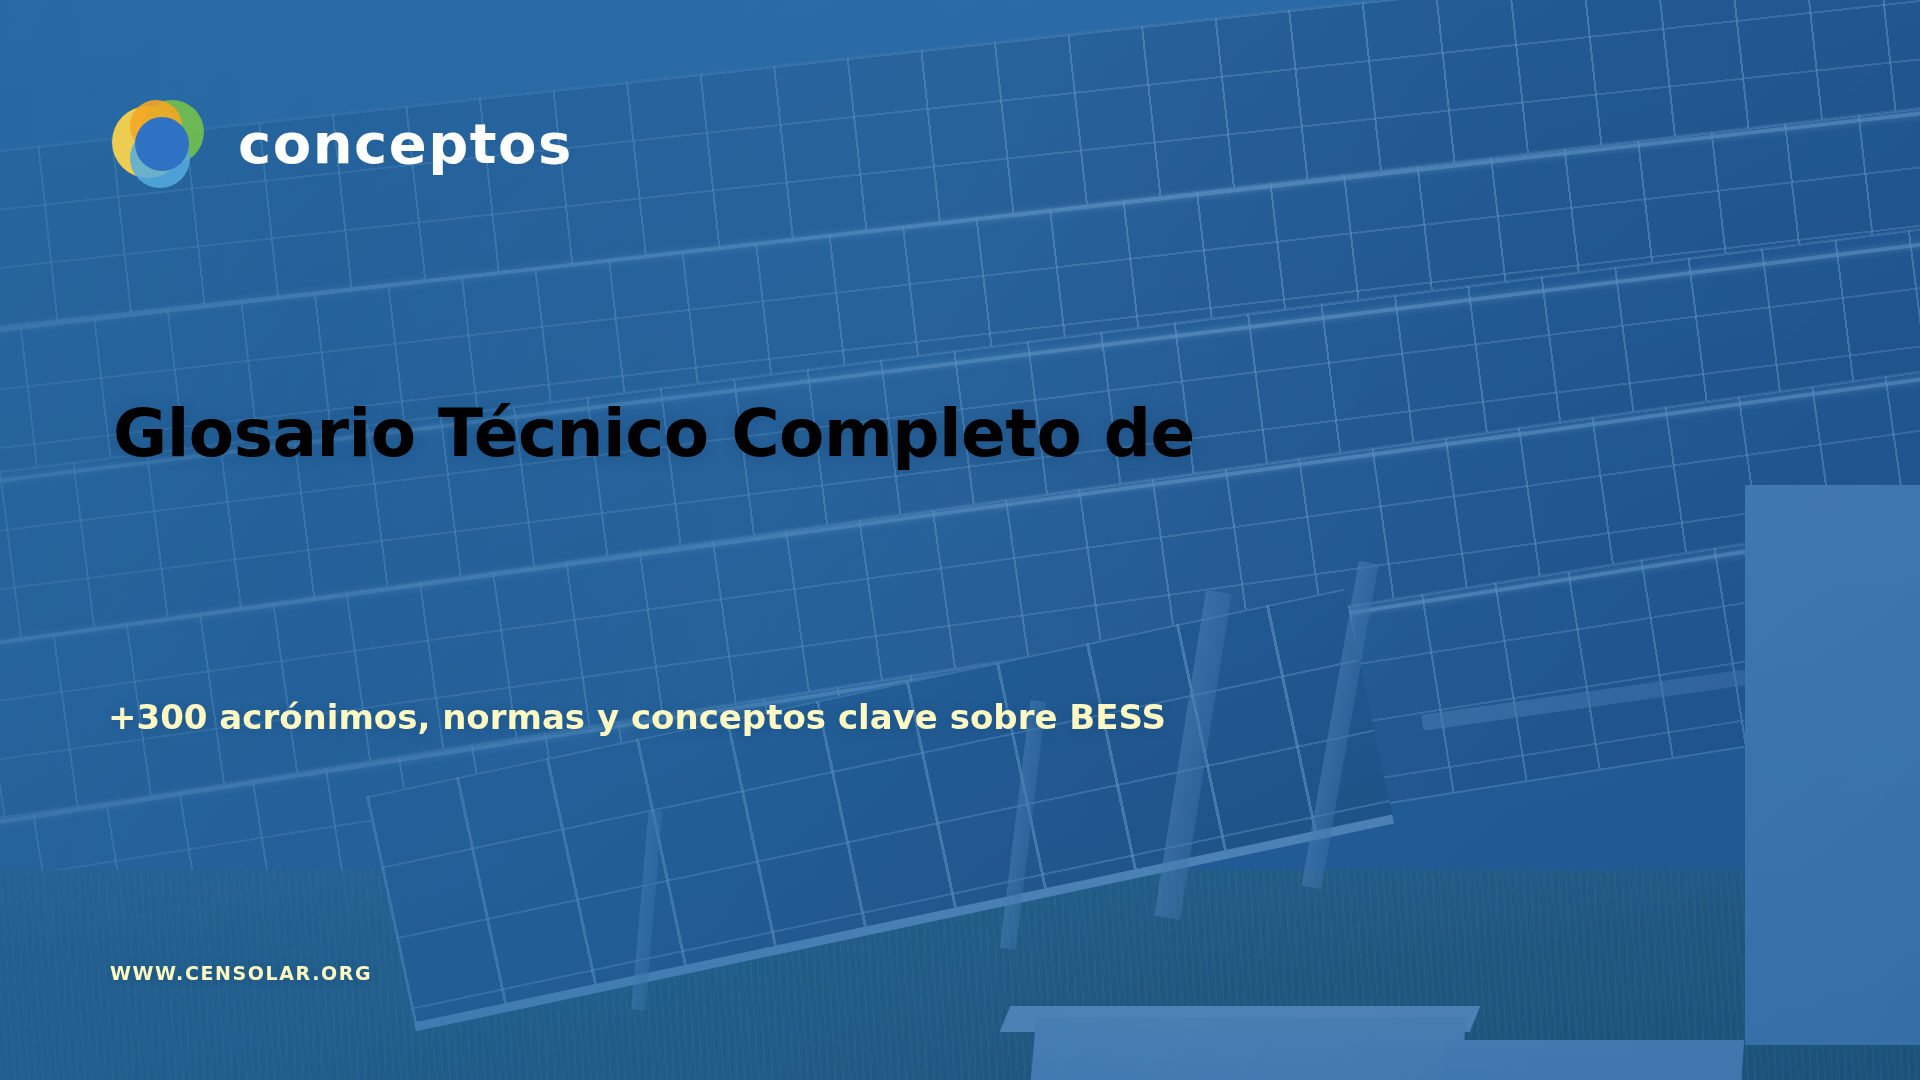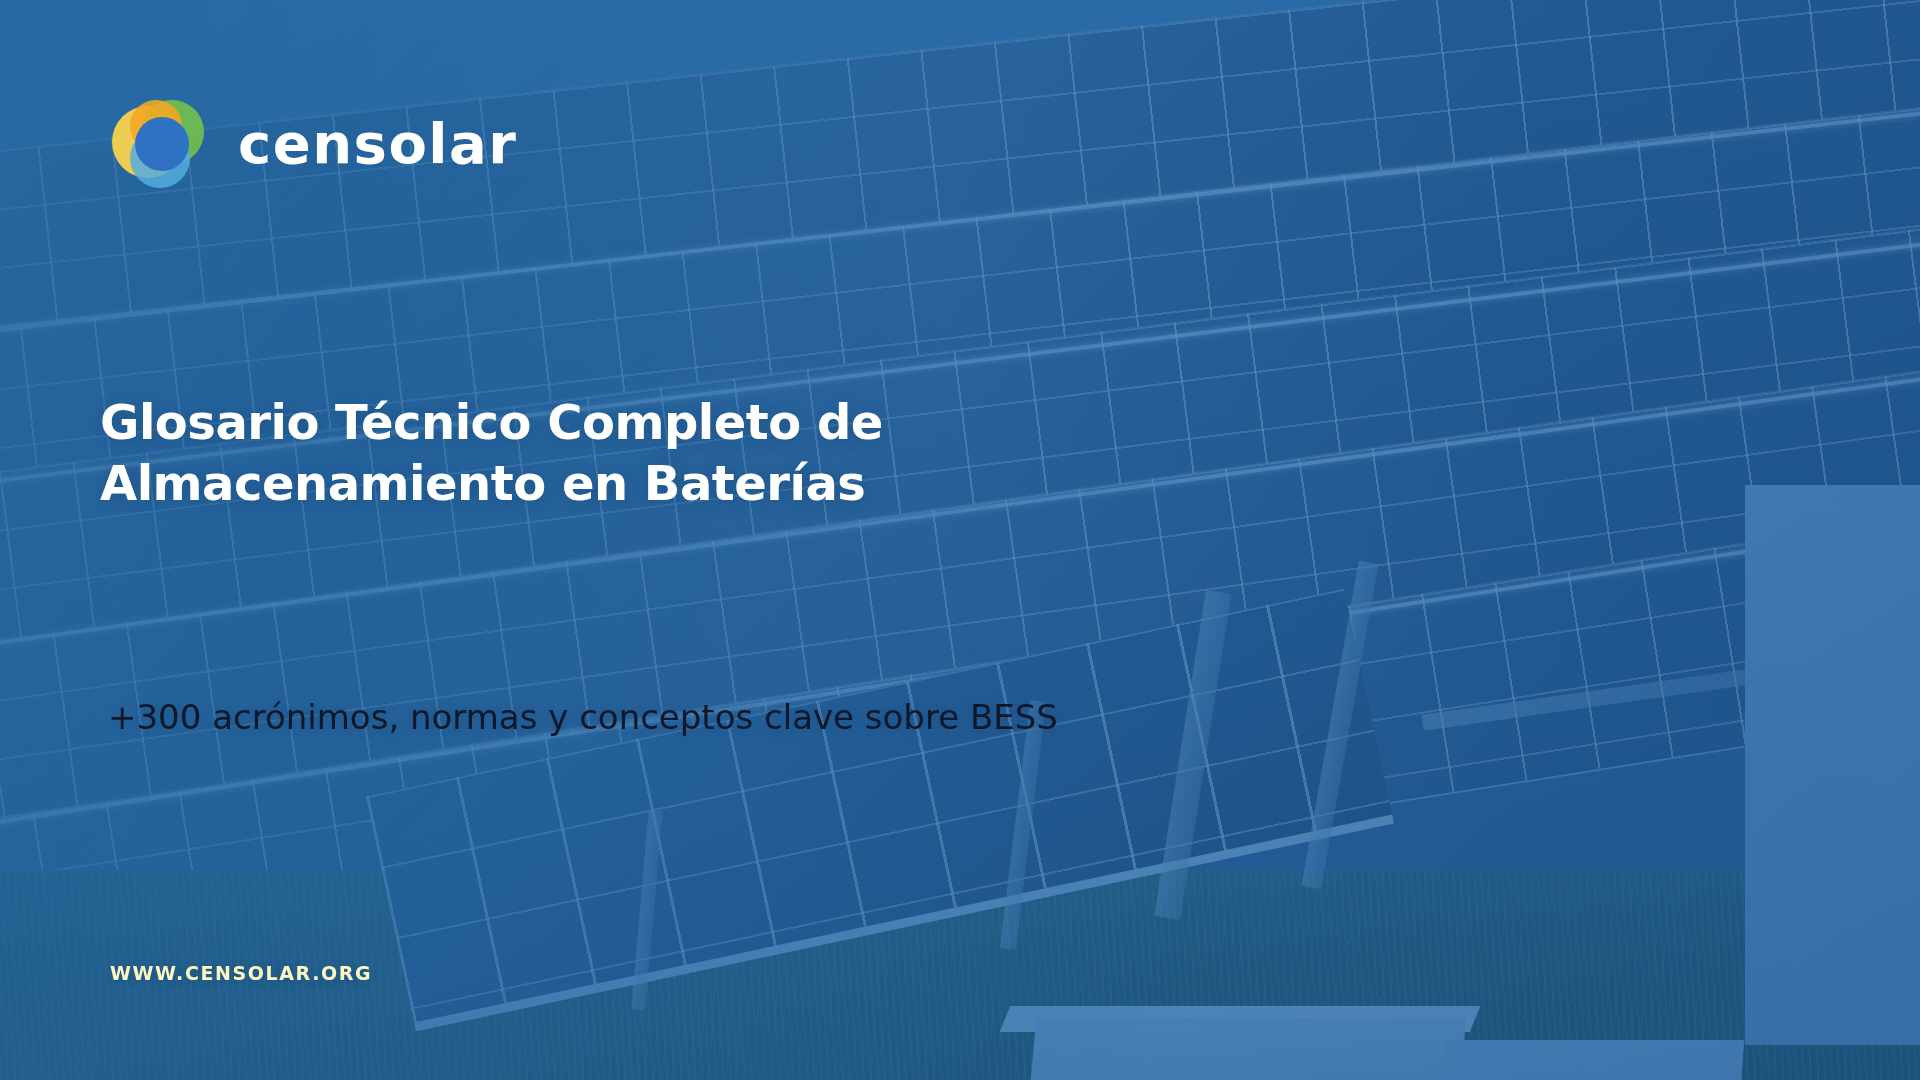--- a/index.html
+++ b/index.html
@@ -156,39 +156,39 @@
     color:#ffffff;
     font-size:56px;
     font-weight:600;
     letter-spacing:1.5px;
     line-height:1;
     font-family:"DejaVu Sans", sans-serif;
   }
 
   
   .headline {
-    position:absolute; left:100px; top:392px;
+    position:absolute; left:113px; top:392px;
     width:1330px;
-    color:#ffffff;
-    font-size:48px;
+    color:#000000;
+    font-size:66px;
     font-weight:bold;
     line-height:1.27;
     letter-spacing:-0.5px;
     font-family:"DejaVu Sans", sans-serif;
     text-shadow:0 2px 14px rgba(18,60,100,.30);
   }
   .headline .hl-line { display:block; white-space:nowrap; }
 
   
   .subtitle {
     position:absolute; left:108px; top:690px;
     width:1300px;
-    color:#0f172a;
+    color:#fef9c3;
     font-size:34px;
-    font-weight:400;
+    font-weight:700;
     line-height:1.62;
     font-family:"DejaVu Sans", sans-serif;
     text-shadow:0 1px 10px rgba(18,60,100,.28);
   }
   .subtitle .sub-line { display:block; white-space:nowrap; }
 
   
   .footer-url {
     position:absolute; left:110px; top:962px;
     color:#fef9c3;
@@ -246,26 +246,25 @@
         <svg viewBox="0 0 104 104" xmlns="http://www.w3.org/2000/svg">
           <g>
             <circle cx="40" cy="50" r="36" fill="#f5d14e" opacity="0.96"></circle>
             <circle cx="64" cy="40" r="32" fill="#7ac943" opacity="0.82"></circle>
             <circle cx="48" cy="34" r="26" fill="#f5a623" opacity="0.88"></circle>
             <circle cx="52" cy="66" r="30" fill="#55abdf" opacity="0.85"></circle>
             <circle cx="54" cy="52" r="27" fill="#2f72c4"></circle>
           </g>
         </svg>
       </div>
-      <div class="logo-word">censolar</div>
+      <div class="logo-word">conceptos</div>
     </div>
 
     <h1 class="headline">
       <span class="hl-line">Glosario Técnico Completo de</span>
-      <span class="hl-line">Almacenamiento en Baterías</span>
     </h1>
 
     <p class="subtitle">
       <span class="sub-line">+300 acrónimos, normas y conceptos clave sobre BESS</span>
     </p>
 
     <div class="footer-url">WWW.CENSOLAR.ORG</div>
 
   </div>
 </div>

